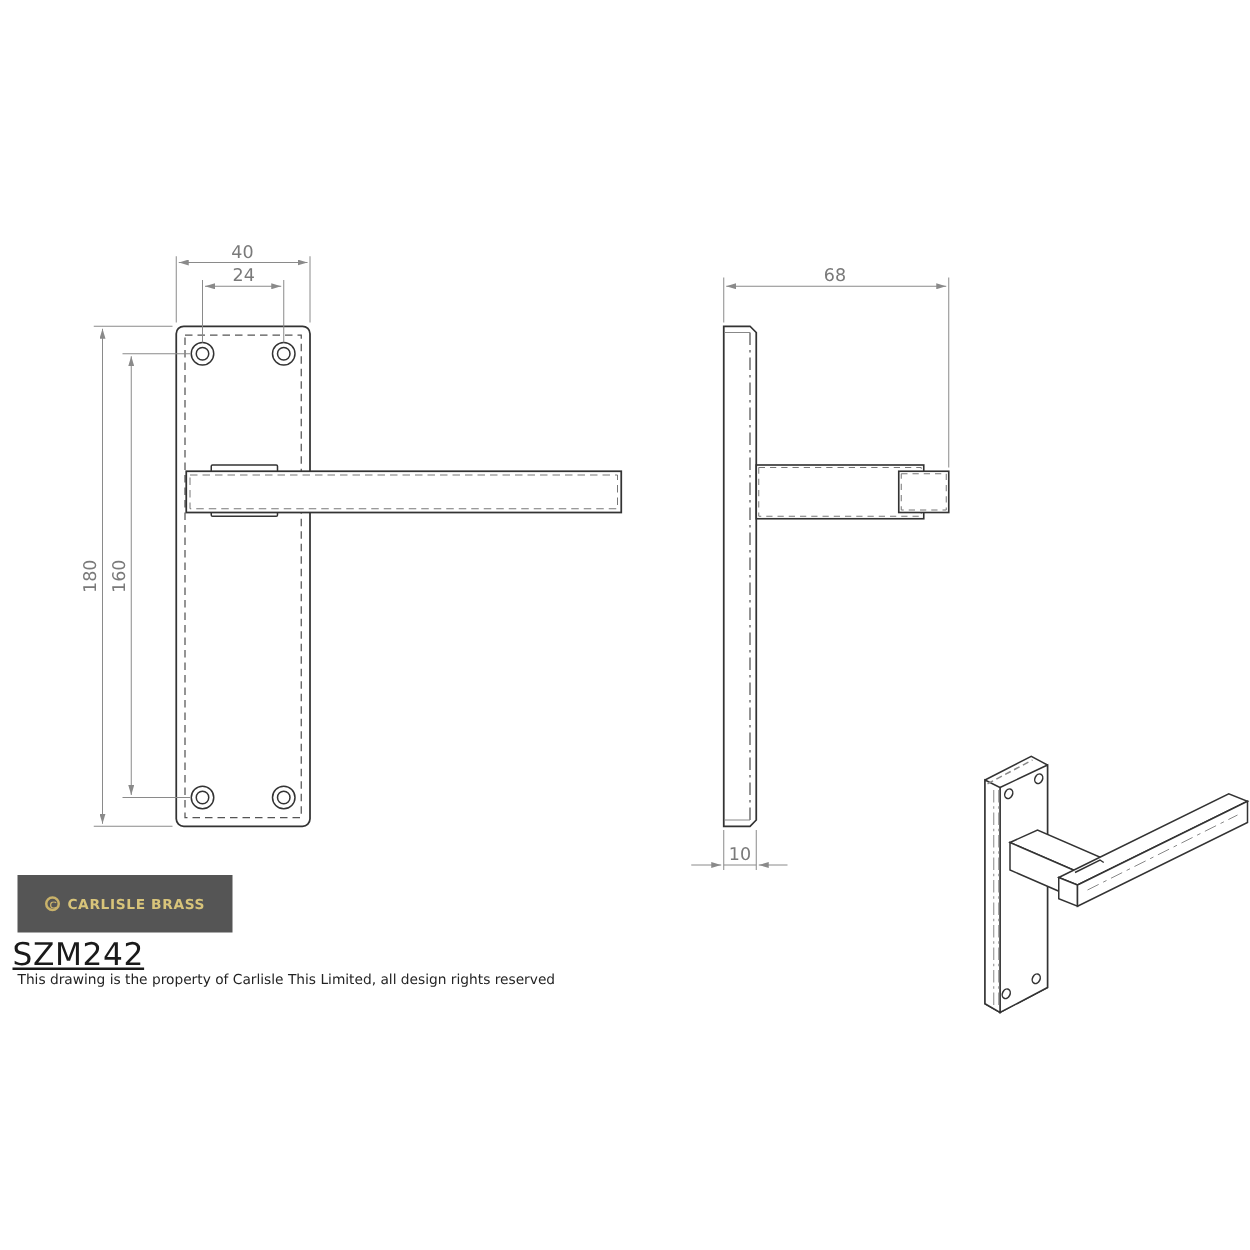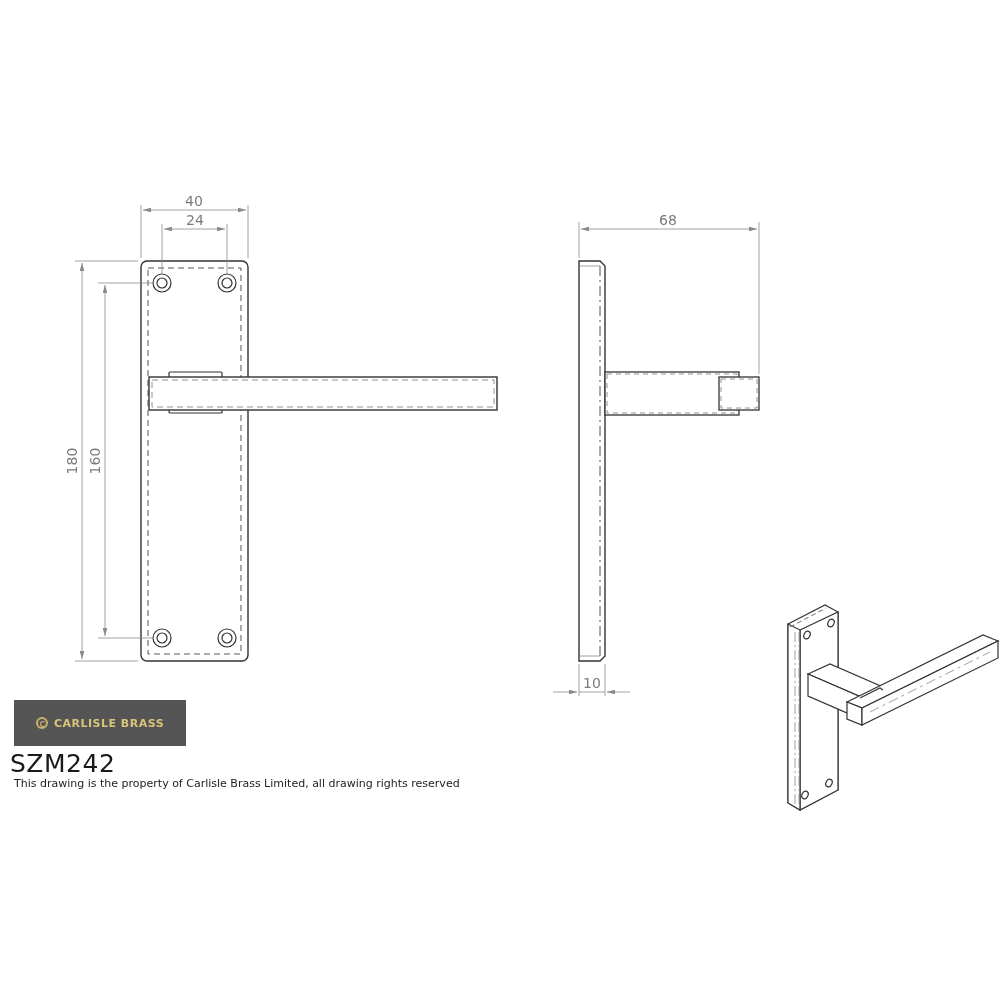--- a/index.html
+++ b/index.html
@@ -3,21 +3,21 @@
 <meta charset="utf-8">
 <style>
   html, body { margin:0; padding:0; background:#ffffff; }
   body { width:1000px; height:1000px; position:relative; overflow:hidden; font-family:"DejaVu Sans", sans-serif; }
   svg.drawing { position:absolute; left:0; top:0; }
   .dimtxt { font-family:"DejaVu Sans", sans-serif; font-size:14px; fill:#7a7a7a; }
   .logo { position:absolute; left:14px; top:700px; width:172px; height:46px; background:#555555; display:flex; align-items:center; justify-content:center; }
   .logo-mark { width:12px; height:12px; border:2px solid #c9b26a; border-radius:50%; box-sizing:border-box; margin-right:6px; position:relative; }
   .logo-mark::after { content:""; position:absolute; left:2px; top:2px; width:4px; height:4px; border:1.5px solid #c9b26a; border-radius:50%; border-right-color:transparent; }
   .logo-text { color:#d8c47a; font-family:"DejaVu Sans", sans-serif; font-weight:bold; font-size:11px; letter-spacing:0.5px; }
-  .code { position:absolute; left:10px; top:749px; font-family:"DejaVu Sans", sans-serif; font-size:25px; color:#1a1a1a; letter-spacing:0.5px; }
+  .code { position:absolute; left:10px; top:749px; font-family:"DejaVu Sans", sans-serif; font-size:25px; color:#1a1a1a; letter-spacing:0.5px;text-decoration:underline; }
   .notice { position:absolute; left:14px; top:777px; font-family:"DejaVu Sans", sans-serif; font-size:11px; color:#222; }
 </style>
 </head>
 <body>
 
 <svg class="drawing" width="1000" height="1000" viewBox="0 0 1000 1000">
   <defs>
     <marker id="arr" viewBox="0 0 10 6" refX="10" refY="3" markerWidth="10" markerHeight="6" orient="auto-start-reverse">
       <path d="M0,0 L10,3 L0,6 z" fill="#8a8a8a"></path>
     </marker>
@@ -113,13 +113,13 @@
     <line x1="870" y1="712" x2="990" y2="652" stroke="#888" stroke-width="0.8" stroke-dasharray="10,4,3,4"></line>
     <path d="M860,698 L880,688 L883,690" fill="none" stroke="#333"></path>
   </g>
 </svg>
 
 <div class="logo">
   <span class="logo-mark"></span>
   <span class="logo-text">CARLISLE BRASS</span>
 </div>
 <div class="code">SZM242</div>
-<div class="notice">This drawing is the property of Carlisle Brass Limited, all drawing rights reserved</div>
+<div class="notice">This drawing is the property of Carlisle This Limited, all design rights reserved</div>
 
 </body></html>

